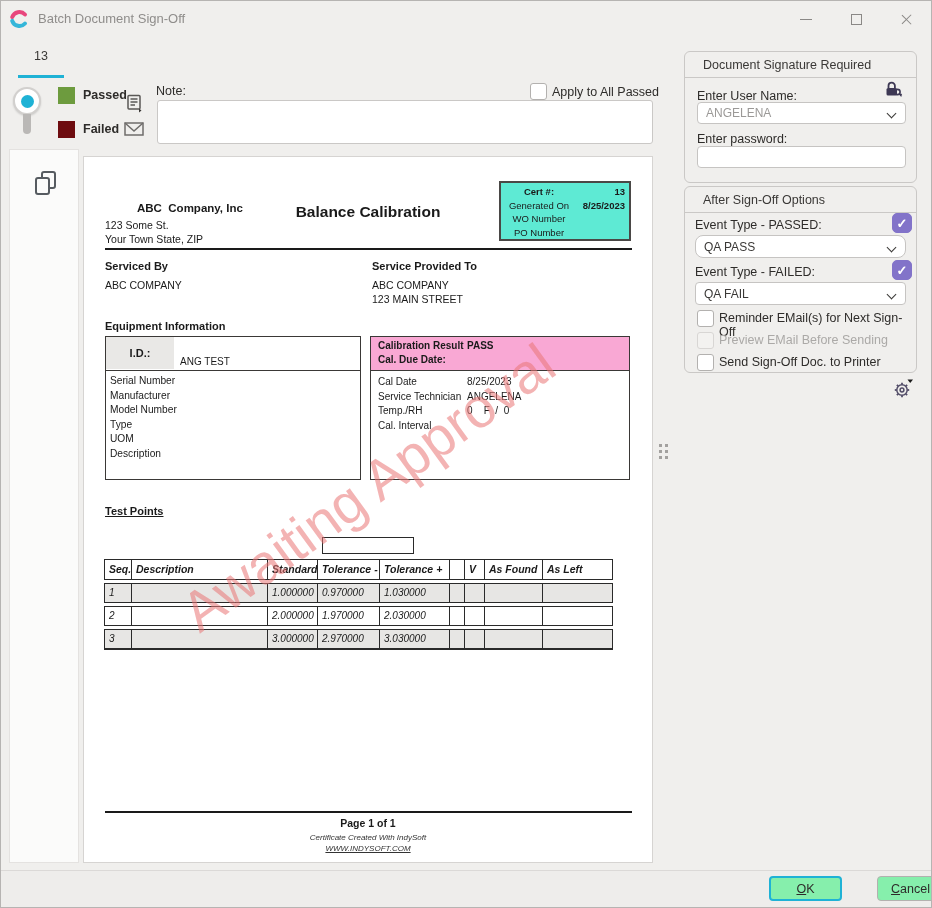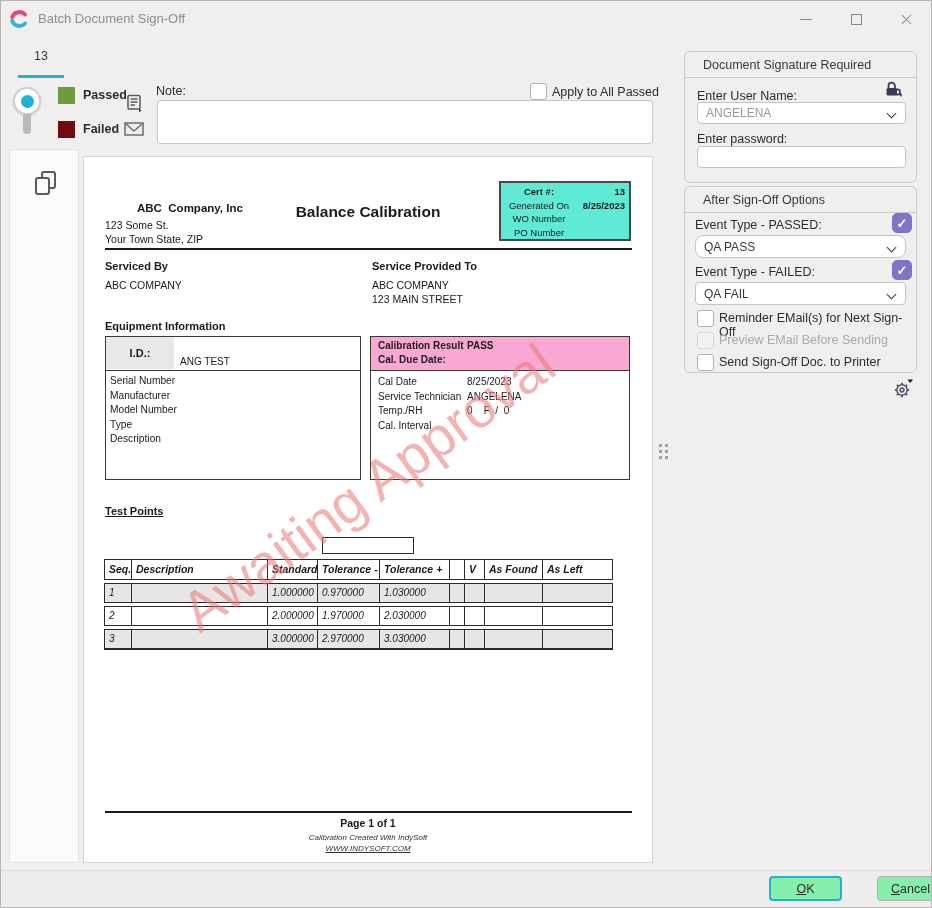--- a/index.html
+++ b/index.html
@@ -207,20 +207,21 @@
   <div class="abs eq-box" style="left:21px;top:179px;width:256px;height:144px;">
     <div class="eq-head">
       <span class="abs" id="id-cell">I.D.:</span>
       <span class="abs" id="id-value">ANG TEST</span>
     </div>
     <div id="eq-fields">
         <div class="eq-field">Serial Number</div>
         <div class="eq-field">Manufacturer</div>
         <div class="eq-field">Model Number</div>
         <div class="eq-field">Type</div>
+        <div class="eq-field">UOM</div>
         <div class="eq-field">Description</div>
       </div>
   </div>
 
   <div class="abs eq-box" style="left:286px;top:179px;width:260px;height:144px;">
     <div class="eq-head" style="background:#f9a8d4;">
       <span class="abs" id="res-head-r1l">Calibration Result</span>
       <span class="abs" id="res-head-r1v">PASS</span>
       <span class="abs" id="res-head-r2l">Cal. Due Date:</span>
     </div>
@@ -295,21 +296,21 @@
         </div>
       </div>
   </div>
 
   <div class="abs" id="watermark">
       <span>Awaiting Approval</span>
     </div>
 
   <div class="abs hr-heavy" style="height:1.5px;" id="footer-hr"></div>
   <div class="abs" id="page-num">Page 1 of 1</div>
-  <div class="abs footer-small" style="top:676px;">Calibration Created With IndySoft</div>
+  <div class="abs footer-small" style="top:676px;">Certificate Created With IndySoft</div>
   <div class="abs footer-small" style="top:687px;text-decoration:underline;">WWW.INDYSOFT.COM</div>
 </div>
 
 <div class="abs" id="splitter">
     <i></i>
     <i></i>
     <i></i>
     <i></i>
     <i></i>
     <i></i>

